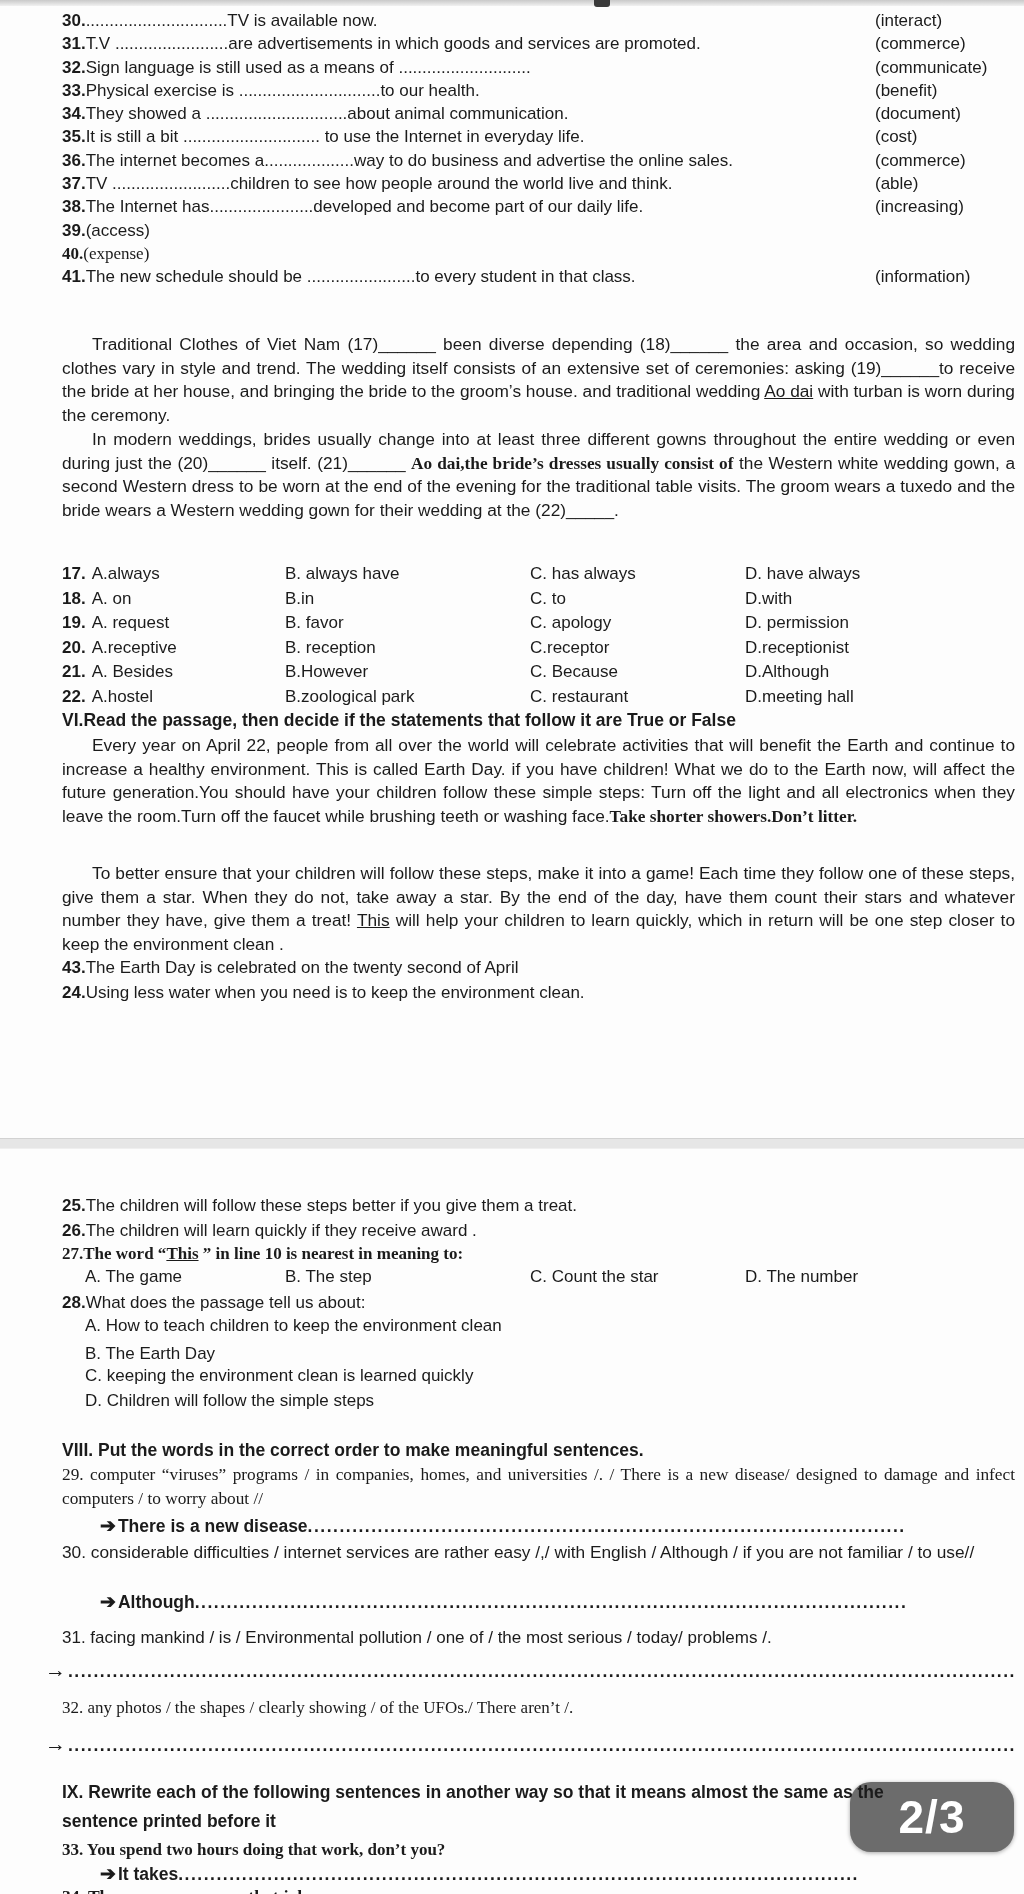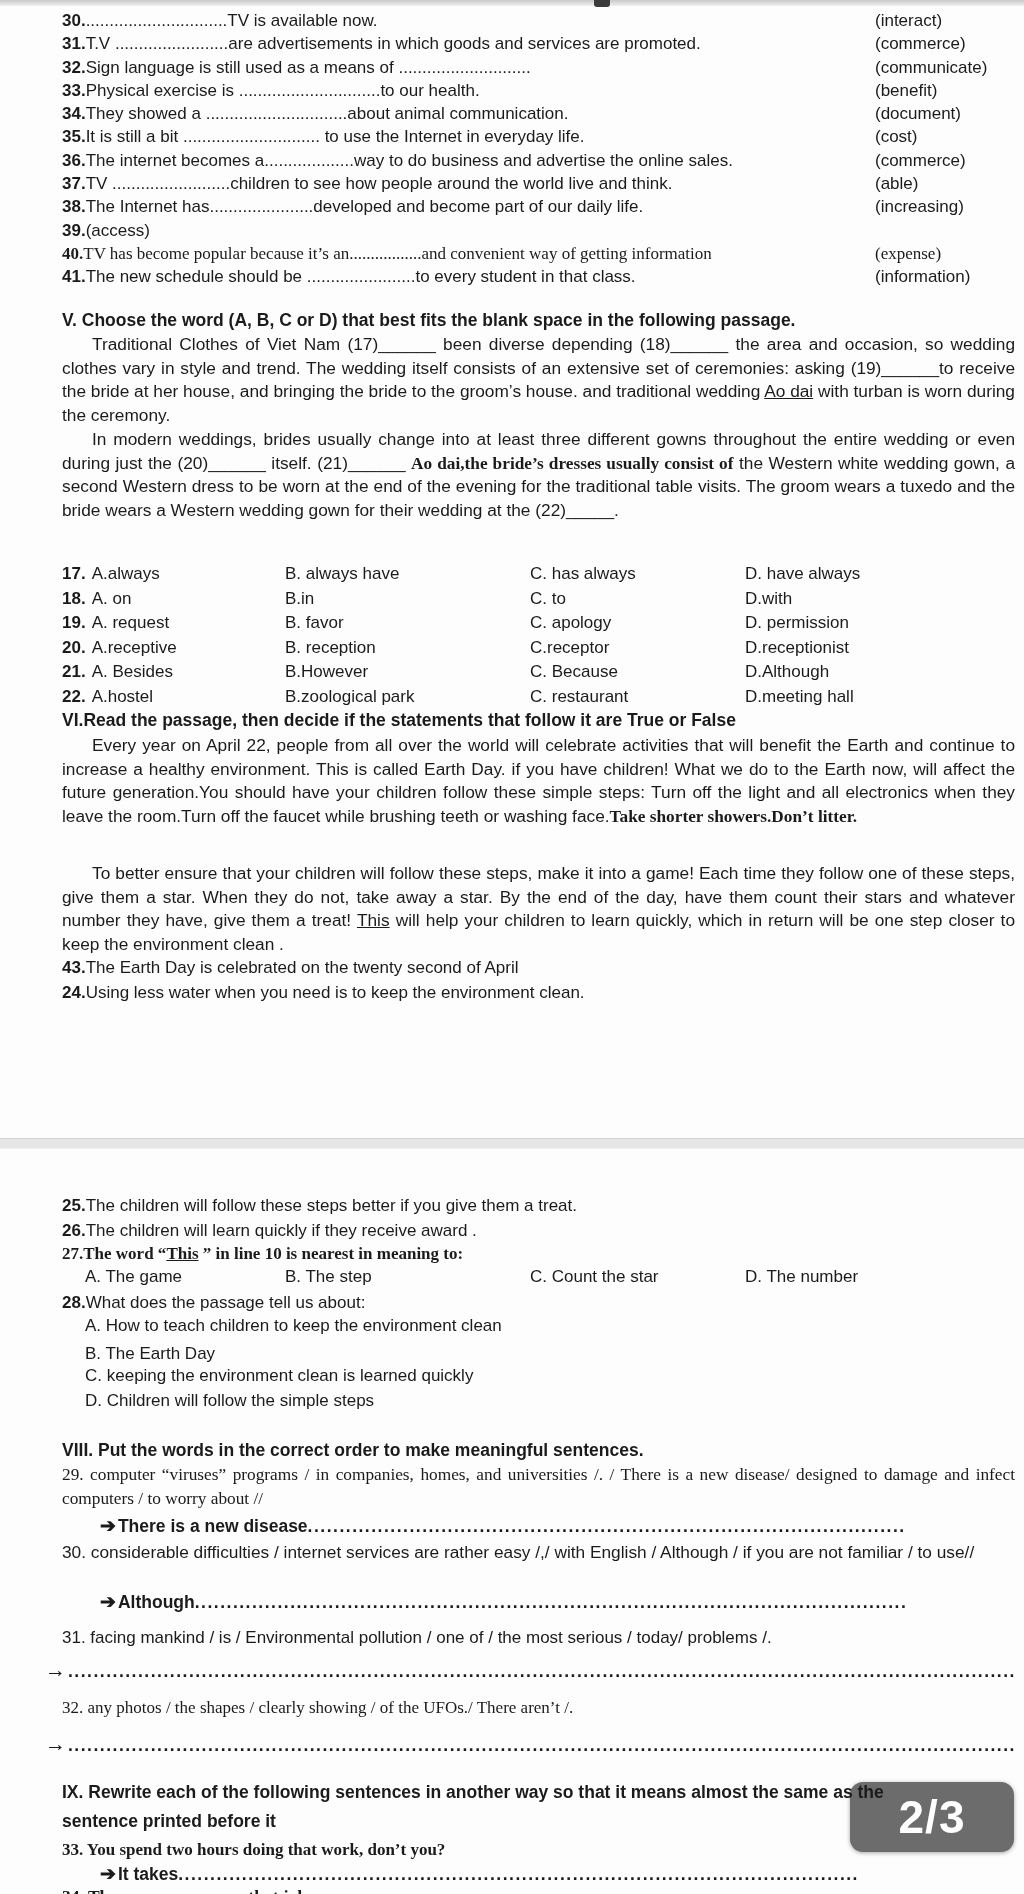--- a/index.html
+++ b/index.html
@@ -33,21 +33,21 @@
   .ans .arrow{font-size:19px;margin-right:2px;}
   .ans .dots{flex:1;overflow:hidden;letter-spacing:1.5px;font-weight:bold;}
   .ans-thin{font-weight:normal;}
   .ans-thin .arrow{font-weight:normal;font-size:21px;}
   
   .strip-top{left:0;top:0;width:1024px;height:6px;background:linear-gradient(#c9c9c9,#f1f1f1);z-index:2;}
   .notch{left:594px;top:0;width:16px;height:7px;background:#3a3a3a;border-radius:0 0 3px 3px;z-index:3;}
   .strip-mid{left:0;top:1138px;width:1024px;height:9px;background:#e6e6e6;border-top:1px solid #d2d2d2;border-bottom:1px solid #efefef;z-index:2;}
   
   .badge{position:absolute;left:850px;top:1782px;width:164px;height:70px;background:#6c6c6c;
-         border-radius:13px;z-index:0;display:flex;align-items:center;justify-content:center;
+         border-radius:21px;z-index:0;display:flex;align-items:center;justify-content:center;
          box-shadow:0 1px 4px rgba(0,0,0,.35);}
   .badge span{color:#ffffff;font-weight:bold;font-size:46px;letter-spacing:1px;}
   .cutoff{font-family:"Liberation Serif",serif;font-weight:bold;font-size:17.5px;white-space:nowrap;}
 </style>
 </head>
 <body>
 
 <div class="badge">
   <span>2/3</span>
 </div>
@@ -99,31 +99,29 @@
         <span class="num">38.</span>
         <span class="txt">The Internet has......................developed and become part of our daily life.</span>
         <span class="hint">(increasing)</span>
       </div>
     <div class="wf-row">
         <span class="num">39.</span>
         <span class="hint">(access)</span>
       </div>
     <div class="wf-row serif">
         <span class="num">40.</span>
-        <span class="txt">TV has become popular because it’s an.................and convenient way of getting information</span>
         <span class="hint">(expense)</span>
       </div>
     <div class="wf-row">
         <span class="num">41.</span>
         <span class="txt">The new schedule should be .......................to every student in that class.</span>
         <span class="hint">(information)</span>
       </div>
   </div>
 
-  <div class="abs sec-title" style="left:62px;top:309px;width:953px;">V. Choose the word (A, B, C or D) that best fits the blank space in the following passage.</div>
   <div class="abs para" style="left:62px;top:333px;width:953px;">
     <p><span>Traditional Clothes of Viet Nam (17)______ been diverse depending (18)______ the area and occasion, so wedding clothes vary in style and trend. The wedding itself consists of an extensive set of ceremonies: asking (19)______to receive the bride at her house, and bringing the bride to the groom’s house. and traditional wedding </span><span class="uline">Ao dai</span><span> with turban is worn during the ceremony.</span></p>
     <p><span>In modern weddings, brides usually change into at least three different gowns throughout the entire wedding or even during just the (20)______ itself.  (21)______ </span><span class="bser">Ao dai,the bride’s dresses usually consist of</span><span> the Western white wedding gown, a second Western dress to be worn at the end of the evening for the traditional table visits. The groom wears a tuxedo and the bride wears a Western wedding gown for their wedding at the (22)_____.</span></p>
   </div>
 
   <div class="abs mcq" style="left:62px;top:562px;width:953px;">
     <span class="c1"><span class="num">17.</span><span>A.always</span></span>
       <span>B. always have</span>
       <span>C. has always</span>
       <span>D. have always</span>

